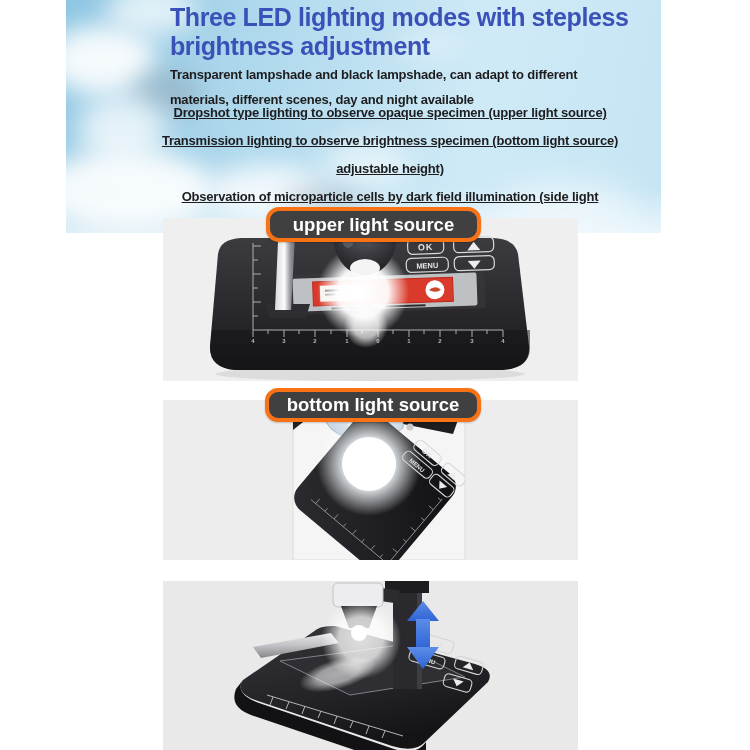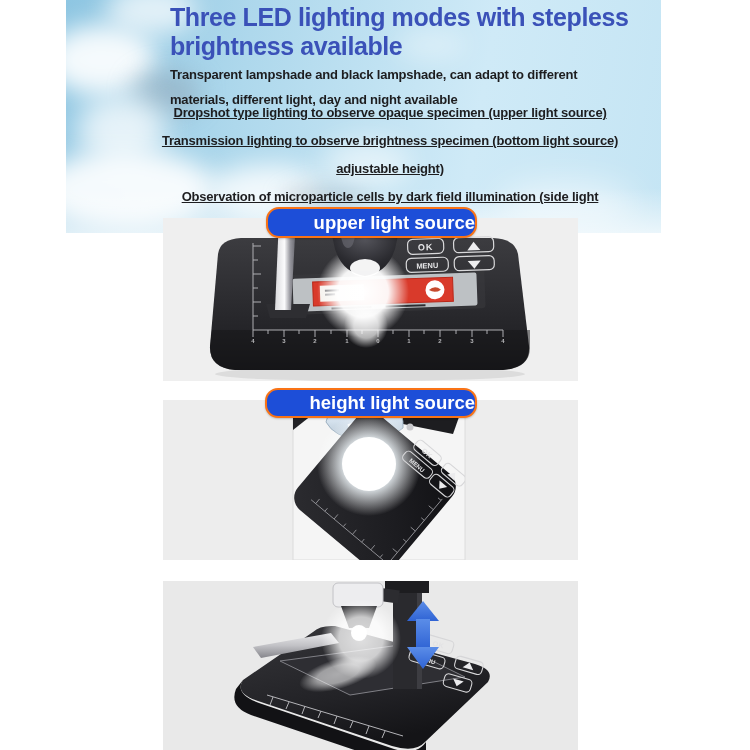--- a/index.html
+++ b/index.html
@@ -12,22 +12,22 @@
   .hero-fade{position:absolute;left:0;bottom:0;width:100%;height:45px;
         background:linear-gradient(to bottom,rgba(255,255,255,0) 0%,rgba(255,255,255,.65) 100%);}
   .title{position:absolute;left:104px;top:3px;width:480px;z-index:3;
          color:#3a51b8;font-size:25px;line-height:29px;font-weight:bold;letter-spacing:-0.4px;}
   .subtitle{position:absolute;left:104px;top:62px;width:480px;z-index:3;
          color:#1d1d1f;font-size:13px;line-height:25px;font-weight:bold;letter-spacing:-0.2px;}
   .features{position:absolute;left:94px;top:101px;width:460px;text-align:center;z-index:3;
          color:#1d1d1f;font-size:13px;font-weight:bold;letter-spacing:-0.2px;}
   .features div{height:28px;line-height:24px;text-decoration:underline;}
   
-  .pill{position:absolute;z-index:5;display:flex;align-items:center;justify-content:flex-end;
-        background:#1d4ed8;border:2px solid #f97316;border-radius:13px;color:#ffffff;
+  .pill{position:absolute;z-index:5;display:flex;align-items:center;justify-content:center;
+        background:#404040;border:4px solid #f97316;border-radius:13px;color:#ffffff;
         font-weight:bold;white-space:pre;box-shadow:0 1px 2px rgba(0,0,0,.2);}
   #pill-1{left:266px;top:207px;width:207px;height:27px;font-size:18.5px;}
   #pill-2{left:265px;top:388px;width:208px;height:26px;font-size:18.5px;}
   #pill-3{left:195px;top:568px;width:355px;height:29px;font-size:19.5px;}
   
   .photo{position:absolute;left:163px;width:415px;overflow:hidden;}
   #photo-1{top:218px;height:163px;background:#efefef;}
   #photo-2{top:400px;height:160px;background:#ededed;}
   #photo-3{top:581px;height:169px;background:#e9e9e9;}
   .photo svg{position:absolute;left:0;top:0;}
@@ -46,39 +46,39 @@
     <div class="blob" style="left:-30px;top:150px;width:180px;height:80px;background:rgba(255,255,255,.9);filter:blur(12px);"></div>
     <div class="blob" style="left:140px;top:165px;width:120px;height:55px;background:rgba(255,255,255,.8);filter:blur(12px);"></div>
     <div class="blob" style="left:215px;top:185px;width:90px;height:30px;background:rgba(157,176,189,.45);filter:blur(10px);"></div>
     <div class="blob" style="left:255px;top:140px;width:90px;height:50px;background:rgba(255,255,255,.55);filter:blur(14px);"></div>
     <div class="blob" style="left:330px;top:30px;width:70px;height:30px;background:rgba(255,255,255,.35);filter:blur(12px);"></div>
     <div class="blob" style="left:430px;top:180px;width:140px;height:50px;background:rgba(255,255,255,.5);filter:blur(16px);"></div>
     <div class="hero-fade"></div>
 
     <div class="title">
       <div>Three LED lighting modes with stepless</div>
-      <div>brightness available</div>
+      <div>brightness adjustment</div>
     </div>
     <div class="subtitle">
       <div>Transparent lampshade and black lampshade, can adapt to different</div>
-      <div>materials, different light, day and night available</div>
+      <div>materials, different scenes, day and night available</div>
     </div>
     <div class="features">
       <div>Dropshot type lighting to observe opaque specimen (upper light source)</div>
       <div>Transmission lighting to observe brightness specimen (bottom light source)</div>
       <div>adjustable height)</div>
       <div>Observation of microparticle cells by dark field illumination (side light source,</div>
     </div>
   </div>
 
   <div class="pill" id="pill-1">
     <span>upper light source</span>
   </div>
   <div class="pill" id="pill-2">
-    <span>height light source</span>
+    <span>bottom light source</span>
   </div>
 
   <div class="photo" id="photo-1">
     <svg width="415" height="163" viewBox="0 0 415 163">
       <defs>
         <linearGradient id="baseGrad1" x1="0" y1="0" x2="0" y2="1">
           <stop offset="0" stop-color="#3c3c40"></stop>
             <stop offset="0.7" stop-color="#242428"></stop>
             <stop offset="1" stop-color="#17171a"></stop>
         </linearGradient>

